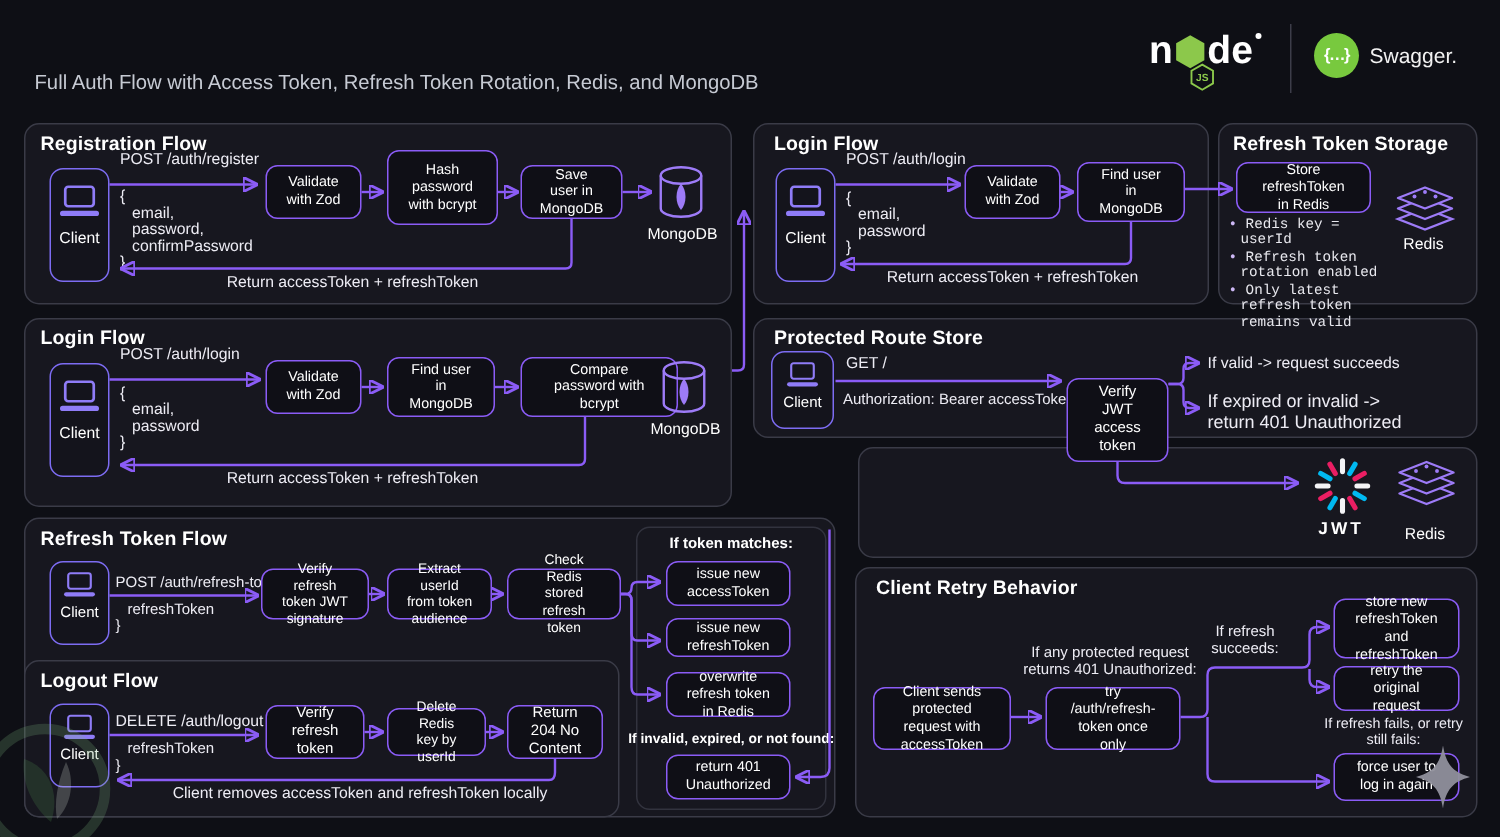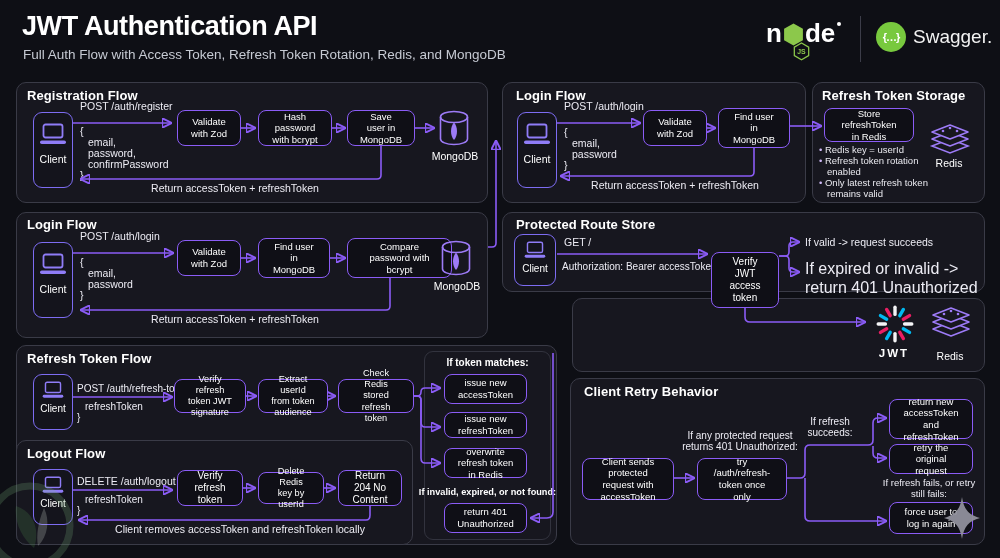--- a/index.html
+++ b/index.html
@@ -23,50 +23,49 @@
   .client.small{padding-top:6px;gap:3px;}
   .clbl{color:var(--text);font-size:10.5px;}
   .lbl{position:absolute;color:#edecf4;font-size:10.5px;white-space:nowrap;}
   .lbl.sm{font-size:10px;}
   .code{position:absolute;color:#edecf4;font-size:10.5px;line-height:11px;}
   .code .ind{padding-left:8px;}
   .ctr{text-align:center;white-space:normal;}
   .retlbl{position:absolute;color:#edecf4;font-size:10.5px;text-align:center;}
   .head{position:absolute;color:var(--text);font-weight:700;text-align:center;}
   .notes{position:absolute;font-size:9.5px;color:#e9e9ef;line-height:1.1;}
-  .notes .ni{padding-left:8px;text-indent:-8px;margin-bottom:1px;}
+  .notes .ni{padding-left:8px;text-indent:-8px;margin-bottom:1px;font-family:Liberation Mono, monospace;}
   .notes .ni::before{content:"• ";color:#cdb8f5;}
   #connectors{position:absolute;left:0;top:0;z-index:3;pointer-events:none;}
   #connectors path{fill:none;stroke:var(--accent);stroke-width:1.6;stroke-linejoin:round;}
   .z4{z-index:4;} .z5{z-index:5;}
   .iconlbl{position:absolute;color:var(--text);font-size:10.5px;text-align:center;}
   .jwtlbl{position:absolute;color:var(--text);font-size:11.5px;font-weight:700;letter-spacing:2px;text-align:center;}
   .ray-w{fill:#f4f4f6;} .ray-c{fill:var(--cyan);} .ray-p{fill:var(--pink);}
   .ostroke{stroke:var(--ipurple);stroke-width:1.6;fill:none;}
   .ofill{fill:var(--ipurple);}
   .lapstroke{stroke:#8f7cf7;stroke-width:1.8;fill:none;}
   .lapfill{fill:#8f7cf7;}
   
   .htitle{position:absolute;left:22px;top:11px;font-size:27px;font-weight:800;letter-spacing:-.4px;color:var(--text);}
   .hsub{position:absolute;left:23px;top:47px;font-size:13.5px;color:var(--dim);}
   .nodeword{position:absolute;left:766px;top:18px;display:flex;align-items:center;font-weight:800;font-size:26px;color:#fff;}
   .nodedot{width:4px;height:4px;border-radius:50%;background:#fff;align-self:flex-start;margin:4px 0 0 2px;}
   .hdivider{position:absolute;left:860px;top:16px;width:1px;height:46px;background:#3c3d49;}
   .swagger{position:absolute;left:876px;top:22px;display:flex;align-items:center;gap:7px;}
   .swcircle{width:30px;height:30px;border-radius:50%;background:var(--sgreen);display:flex;align-items:center;justify-content:center;
     color:#fff;font-weight:700;font-size:11px;letter-spacing:-1px;}
-  .swtext{color:#f2f2f2;font-size:19px;font-weight:400;}
+  .swtext{color:#f2f2f2;font-size:14px;font-weight:400;}
   .wmark{position:absolute;left:-18px;top:478px;opacity:.22;z-index:6;pointer-events:none;}
 </style>
 </head>
 <body>
 
 <div id="stage">
 
-  <div class="htitle">JWT Authentication API</div>
   <div class="hsub">Full Auth Flow with Access Token, Refresh Token Rotation, Redis, and MongoDB</div>
 
   <div class="nodeword">
     <span>n</span>
     <svg width="21" height="23" viewBox="0 0 20 22" style="margin:2px 1px 0">
       <polygon points="10,0.5 19,5.6 19,16.4 10,21.5 1,16.4 1,5.6" fill="#8cc84b"></polygon>
     </svg>
     <span>de</span>
     <span class="nodedot"></span>
   </div>
@@ -160,21 +159,21 @@
   </div>
   <div class="lbl" style="left:80px;top:100px">POST /auth/register</div>
   <div class="code" style="left:80px;top:126px">
     <div>{</div>
     <div class="ind">email,</div>
     <div class="ind">password,</div>
     <div class="ind">confirmPassword</div>
     <div>}</div>
   </div>
   <div class="fbox z4" style="left:177px;top:110px;width:64px;height:36px">Validate with Zod</div>
-  <div class="fbox z4" style="left:258px;top:110px;width:74px;height:36px">Hash password with bcrypt</div>
+  <div class="fbox z4" style="left:258px;top:100px;width:74px;height:50px">Hash password with bcrypt</div>
   <div class="fbox z4" style="left:347px;top:110px;width:68px;height:36px">Save user in MongoDB</div>
   <svg class="abs z4" style="left:437px;top:110px" width="34" height="40" viewBox="0 0 34 40">
     <ellipse class="ostroke" cx="17" cy="7" rx="13.5" ry="5.5"></ellipse>
     <path class="ostroke" d="M3.5,7 V29 c0,3 6,5.5 13.5,5.5 S30.5,32 30.5,29 V7"></path>
     <path class="ofill" d="M17,12.5 c4,4.5 4,13 0,17.5 c-4,-4.5 -4,-13 0,-17.5 Z"></path>
   </svg>
   <div class="iconlbl" style="left:427px;top:150px;width:56px">MongoDB</div>
   <div class="retlbl" style="left:110px;top:182px;width:250px">Return accessToken + refreshToken</div>
 
   <div class="client z4" style="left:517px;top:112px;width:40px;height:76px">
@@ -240,21 +239,21 @@
     <svg width="24" height="19" viewBox="0 0 30 24">
       <rect class="lapstroke" x="5.5" y="1.5" width="19" height="13" rx="2"></rect>
       <rect class="lapfill" x="2" y="17.5" width="26" height="3.5" rx="1.75"></rect>
     </svg>
     <span class="clbl" style="font-size:10px">Client</span>
   </div>
   <div class="lbl" style="left:564px;top:236px">GET /</div>
   <div class="lbl sm" style="left:562px;top:261px">Authorization: Bearer accessToken</div>
   <div class="fbox z4" style="left:711px;top:252px;width:68px;height:56px;font-size:10px">Verify JWT access token</div>
   <div class="lbl" style="left:805px;top:236px">If valid -&gt; request succeeds</div>
-  <div class="abs" style="left:805px;top:260px;font-size:16px;color:#edecf4;line-height:1.18">
+  <div class="abs" style="left:805px;top:260px;font-size:12px;color:#edecf4;line-height:1.18">
     <div>If expired or invalid -&gt;</div>
     <div>return 401 Unauthorized</div>
   </div>
 
   <svg class="abs z4" style="left:876px;top:305px" width="38" height="38" viewBox="0 0 36 36">
     <g>
       <rect class="ray-w" x="16.4" y="0.5" width="3.2" height="10" rx="1.6"></rect>
       <rect class="ray-c" x="16.4" y="0.5" width="3.2" height="10" rx="1.6" transform="rotate(30 18 18)"></rect>
       <rect class="ray-p" x="16.4" y="0.5" width="3.2" height="10" rx="1.6" transform="rotate(60 18 18)"></rect>
       <rect class="ray-w" x="16.4" y="0.5" width="3.2" height="10" rx="1.6" transform="rotate(90 18 18)"></rect>
@@ -315,21 +314,21 @@
   </div>
   <div class="fbox z4" style="left:177px;top:470px;width:66px;height:36px;font-size:10px">Verify refresh token</div>
   <div class="fbox z4" style="left:258px;top:472px;width:66px;height:32px;font-size:9.2px">Delete Redis key by userId</div>
   <div class="fbox z4" style="left:338px;top:470px;width:64px;height:36px;font-size:10px">Return 204 No Content</div>
   <div class="retlbl" style="left:90px;top:523px;width:300px">Client removes accessToken and refreshToken locally</div>
 
   <div class="fbox z4" style="left:582px;top:458px;width:92px;height:42px">Client sends protected request with accessToken</div>
   <div class="head ctr" style="left:678px;top:430px;width:124px;font-size:10px;font-weight:400;color:#edecf4">If any protected request returns 401 Unauthorized:</div>
   <div class="fbox z4" style="left:697px;top:458px;width:90px;height:42px">try /auth/refresh-token once only</div>
   <div class="head ctr" style="left:798px;top:416px;width:64px;font-size:10px;font-weight:400;color:#edecf4">If refresh succeeds:</div>
-  <div class="fbox z4" style="left:889px;top:399px;width:84px;height:40px">return new accessToken and refreshToken</div>
+  <div class="fbox z4" style="left:889px;top:399px;width:84px;height:40px">store new refreshToken and refreshToken</div>
   <div class="fbox z4" style="left:889px;top:444px;width:84px;height:30px">retry the original request</div>
   <div class="head ctr" style="left:876px;top:477px;width:106px;font-size:9.5px;font-weight:400;color:#edecf4">If refresh fails, or retry still fails:</div>
   <div class="fbox z4" style="left:889px;top:502px;width:84px;height:32px">force user to log in again</div>
   <svg class="abs z5" style="left:942px;top:496px" width="40" height="44" viewBox="0 0 40 44">
     <path d="M20,1 C22,14 27,19 38,22 C27,25 22,30 20,43 C18,30 13,25 2,22 C13,19 18,14 20,1 Z" fill="#90909c" opacity="0.95"></path>
   </svg>
 
   <svg class="wmark" width="120" height="100" viewBox="0 0 120 100">
     <circle cx="48" cy="48" r="40" fill="none" stroke="#7eb87e" stroke-width="7"></circle>
     <path d="M34,28 C52,34 58,52 52,70 C40,60 32,44 34,28 Z" fill="#4f8f4f"></path>

